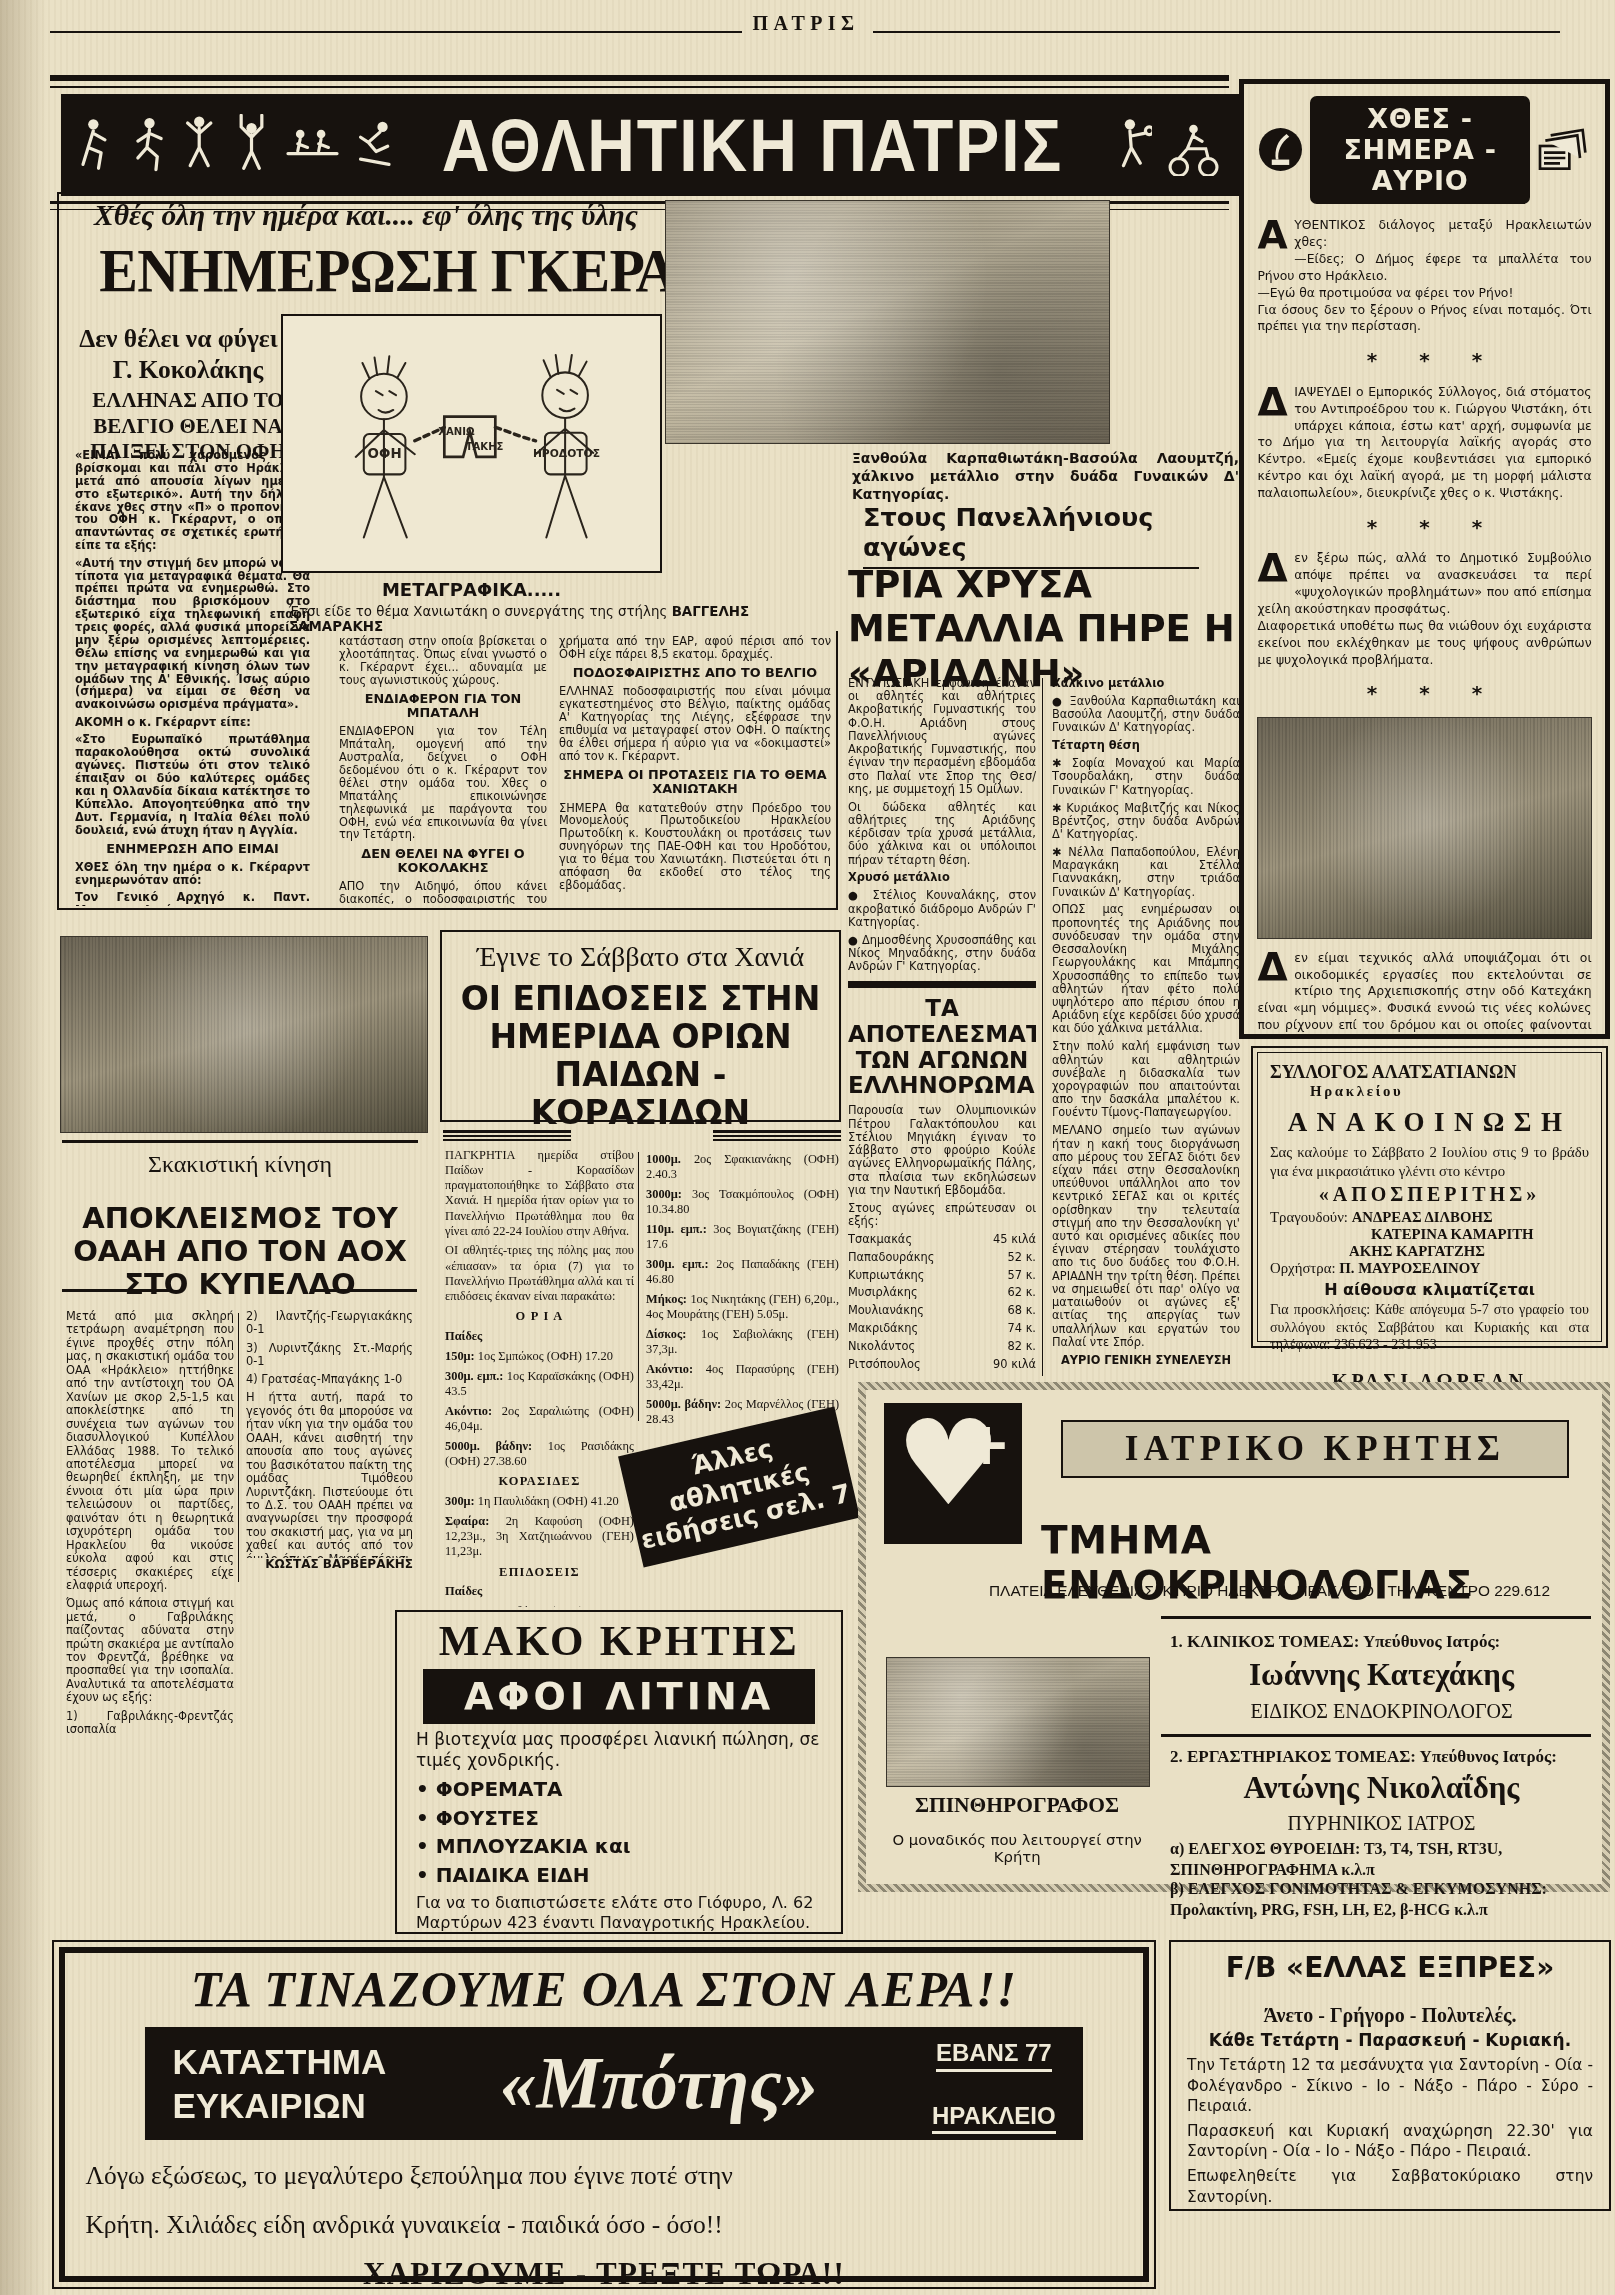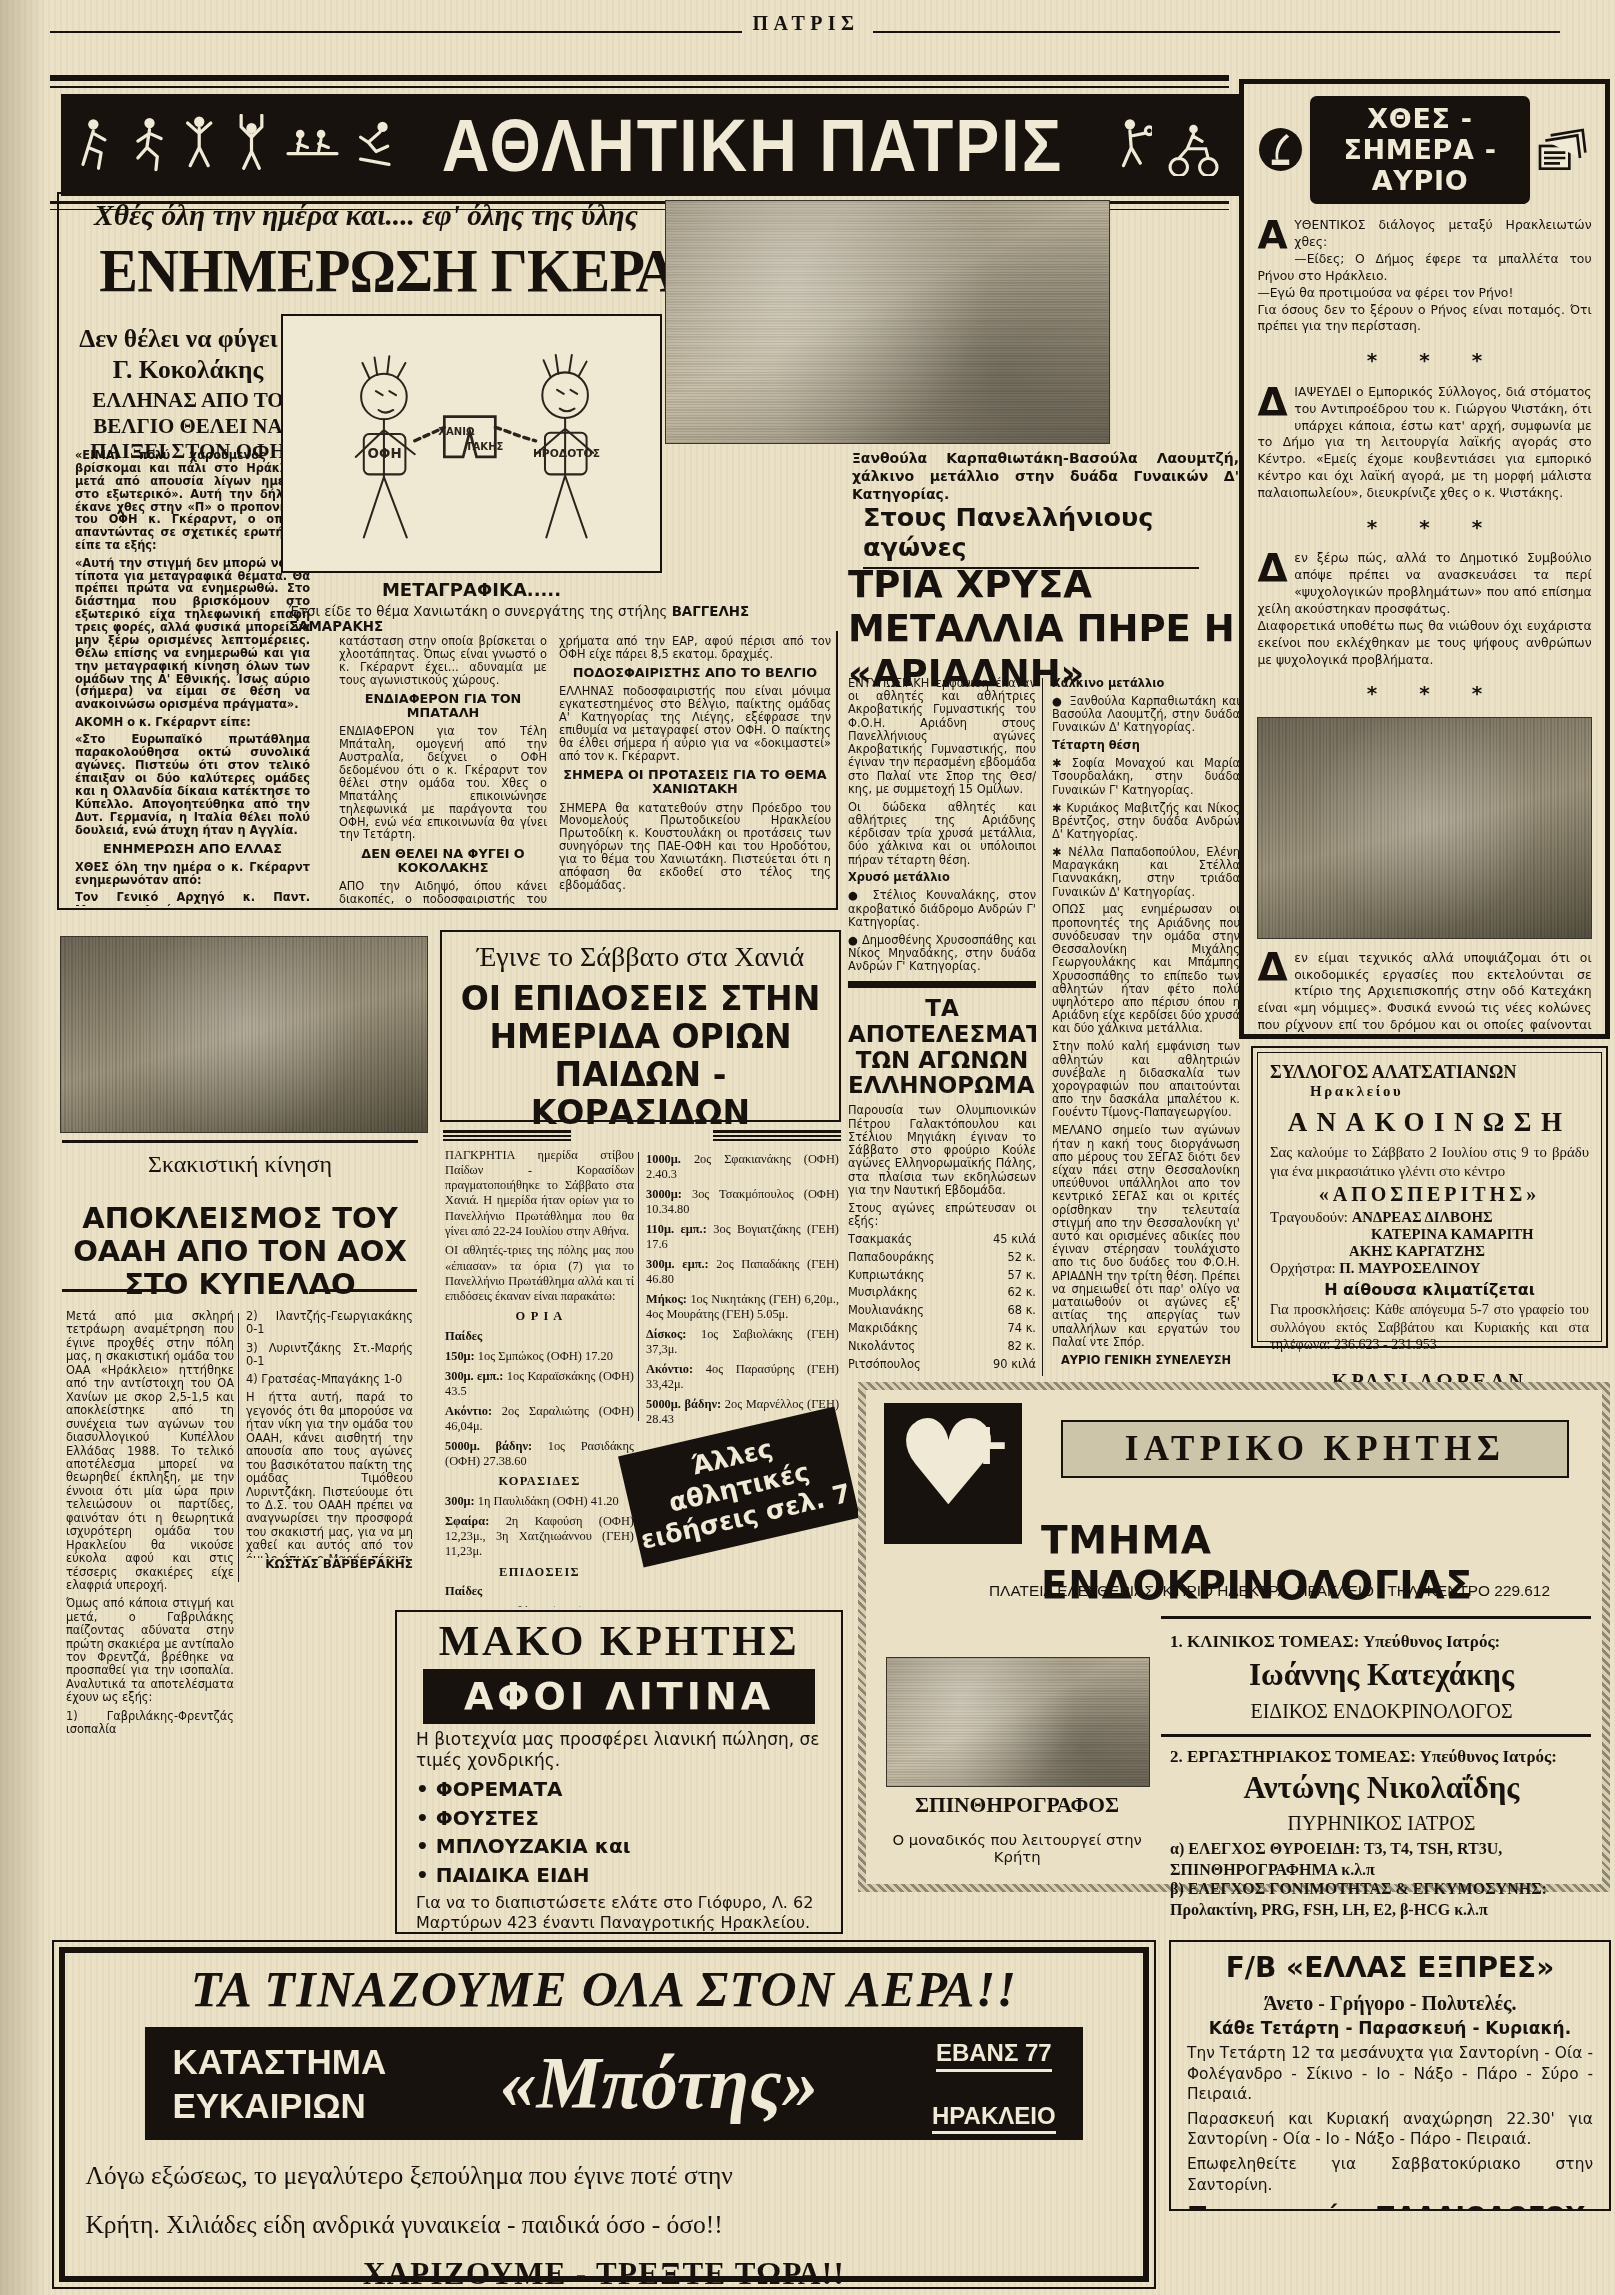--- a/index.html
+++ b/index.html
@@ -192,21 +192,21 @@
       <div class="li row-p">
         <span class="f-p">«Αυτή την στιγμή δεν μπορώ να πω τίποτα για μεταγραφικά θέματα. Θα πρέπει πρώτα να ενημερωθώ. Στο διάστημα που βρισκόμουν στο εξωτερικό είχα τηλεφωνική επαφή τρεις φορές, αλλά φυσικά μπορεί να μην ξέρω ορισμένες λεπτομέρειες. Θέλω επίσης να ενημερωθώ και για την μεταγραφική κίνηση όλων των ομάδων της Α' Εθνικής. Ίσως αύριο (σήμερα) να είμαι σε θέση να ανακοινώσω ορισμένα πράγματα».</span>
       </div>
       <div class="li row-p">
         <span class="f-p">ΑΚΟΜΗ ο κ. Γκέραρντ είπε:</span>
       </div>
       <div class="li row-p">
         <span class="f-p">«Στο Ευρωπαϊκό πρωτάθλημα παρακολούθησα οκτώ συνολικά αγώνες. Πιστεύω ότι στον τελικό έπαιξαν οι δύο καλύτερες ομάδες και η Ολλανδία δίκαια κατέκτησε το Κύπελλο. Απογοητεύθηκα από την Δυτ. Γερμανία, η Ιταλία θέλει πολύ δουλειά, ενώ άτυχη ήταν η Αγγλία.</span>
       </div>
       <div class="li row-h">
-        <span class="f-h">ΕΝΗΜΕΡΩΣΗ ΑΠΟ ΕΛΛΑΣ</span>
+        <span class="f-h">ΕΝΗΜΕΡΩΣΗ ΑΠΟ ΕΙΜΑΙ</span>
       </div>
       <div class="li row-p">
         <span class="f-p">ΧΘΕΣ όλη την ημέρα ο κ. Γκέραρντ ενημερωνόταν από:</span>
       </div>
       <div class="li row-p">
         <span class="f-p">Τον Γενικό Αρχηγό κ. Παντ. Μυριοκεφαλιτάκη.</span>
       </div>
     </div>
 
   <div class="abs" style="left:281px;top:314px;width:381px;height:259px;border:2px solid #17120e;background:#efe8d2;box-sizing:border-box">
@@ -539,21 +539,21 @@
       <div class="serif" style="font-size:25.5px;margin-top:12px;line-height:1.9">
         <span>Λόγω εξώσεως, το μεγαλύτερο  ξεπούλημα που έγινε ποτέ στην</span><br>
         <span>Κρήτη. Χιλιάδες είδη ανδρικά  γυναικεία - παιδικά όσο - όσο!!</span>
       </div>
       <div class="serif b ctr" style="font-size:31px;margin-top:6.7px;letter-spacing:1.3px">ΧΑΡΙΖΟΥΜΕ - ΤΡΕΞΤΕ ΤΩΡΑ!!</div>
     </div>
   </div>
 
   <div class="abs dblbox" style="left:1169px;top:1940px;width:442px;height:271px;padding:9.4px 16px;overflow:hidden">
     <div class="b ctr" style="font-size:28px">F/B «ΕΛΛΑΣ ΕΞΠΡΕΣ»</div>
-    <div class="serif b ctr" style="font-size:20px;margin-top:8px">Άνετο - Γρήγορο - Πολυτελές.</div>
+    <div class="serif b ctr" style="font-size:20px;margin-top:20px">Άνετο - Γρήγορο - Πολυτελές.</div>
     <div class="b ctr" style="font-size:17px;margin:2.7px 0 5.4px">Κάθε Τετάρτη - Παρασκευή - Κυριακή.</div>
     <div class="just" style="font-size:15.4px;line-height:1.32">
         <div class="li ferry-par f-str">Την Τετάρτη 12 τα μεσάνυχτα για Σαντορίνη - Οία - Φολέγανδρο - Σίκινο - Ιο - Νάξο - Πάρο - Σύρο - Πειραιά.</div>
         <div class="li ferry-par f-str">Παρασκευή και Κυριακή αναχώρηση 22.30' για Σαντορίνη - Οία - Ιο - Νάξο - Πάρο - Πειραιά.</div>
         <div class="li ferry-par f-str">Επωφεληθείτε για Σαββατοκύριακο στην Σαντορίνη.</div>
       </div>
     <div class="b" style="font-size:25.5px;margin-top:4px">Πρακτορείο: ΠΑΛΑΙΟΛΟΓΟΥ</div>
 
   </div>
 

